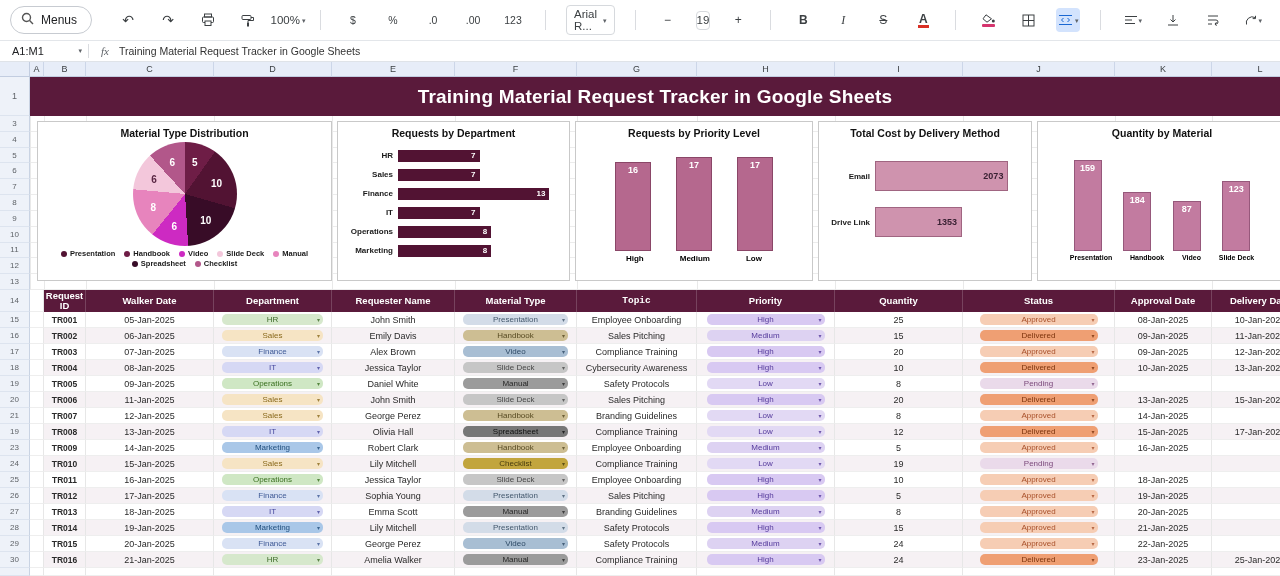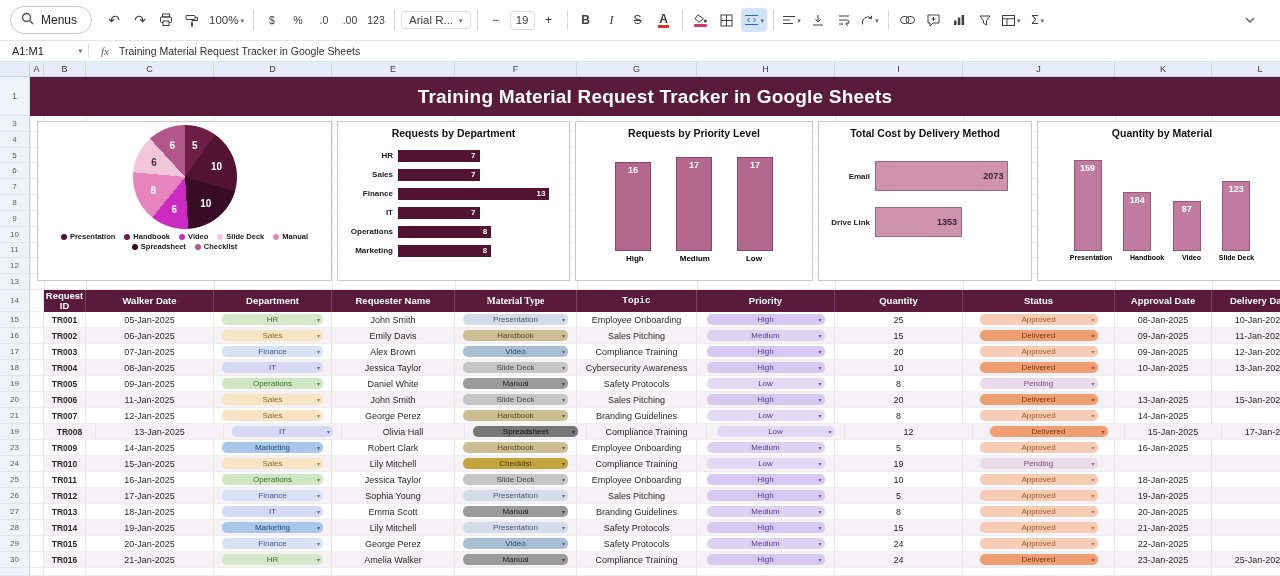--- a/index.html
+++ b/index.html
@@ -1,20 +1,20 @@
 <!DOCTYPE html>
 <html><head>
 <meta charset="utf-8">
 <style>
   *{margin:0;padding:0;box-sizing:border-box}
   html,body{width:1280px;height:576px;overflow:hidden}
   body{font-family:"Liberation Sans",sans-serif;background:#fff;position:relative}
 
   
-  .topbar{height:40px;display:flex;align-items:center;padding:0 18px 0 10px;background:#fff;gap:2px}
+  .topbar{height:40px;display:flex;align-items:center;padding:0 18px 0 10px;background:#fff;gap:16px}
   .pill{display:flex;align-items:center;gap:7px;border:1px solid #c7cbd1;border-radius:16px;padding:4px 14px 4px 10px;margin-right:8px;cursor:pointer}
   .pilltext{font-size:12px;color:#202124}
   .tbtn{min-width:24px;height:24px;padding:0 3px;border-radius:4px;display:flex;align-items:center;justify-content:center;color:#3c4043;font-size:12px;cursor:pointer;background:none;border:none;gap:2px}
   .tbtn svg{display:block}
   .glyph{font-size:14px;line-height:1}
   .tsep{width:1px;height:20px;background:#dadce0;margin:0 4px;flex:0 0 1px}
   .zoomtxt,.fontname{font-size:11.5px;color:#3c4043}
   .caret{font-size:7px;color:#5f6368;line-height:1}
   .fontbox{border:1px solid #d6d9dd;border-radius:4px;padding:2px 7px;display:flex;align-items:center;gap:6px;cursor:pointer}
   .sizebox{border:1px solid #d6d9dd;border-radius:4px;width:25px;height:19px;font-size:11.5px;color:#3c4043;display:flex;align-items:center;justify-content:center}
@@ -326,20 +326,21 @@
       <div class="vgl" style="left: 455px;"></div>
       <div class="vgl" style="left: 577px;"></div>
       <div class="vgl" style="left: 697px;"></div>
       <div class="vgl" style="left: 835px;"></div>
       <div class="vgl" style="left: 963px;"></div>
       <div class="vgl" style="left: 1115px;"></div>
       <div class="vgl" style="left: 1212px;"></div>
     </div>
   <div id="panels">
       <div class="panel" style="left: 37px; width: 295px;">
+        <div class="ptitle">Material Type Distribution</div>
         <div class="piewrap">
           <div class="pie" style="background: conic-gradient(rgb(110, 29, 70) 0deg, rgb(110, 29, 70) 35.2941deg, rgb(82, 19, 51) 35.2941deg, rgb(82, 19, 51) 105.882deg, rgb(56, 12, 39) 105.882deg, rgb(56, 12, 39) 176.471deg, rgb(205, 42, 194) 176.471deg, rgb(205, 42, 194) 218.824deg, rgb(231, 132, 189) 218.824deg, rgb(231, 132, 189) 275.294deg, rgb(243, 199, 219) 275.294deg, rgb(243, 199, 219) 317.647deg, rgb(178, 87, 138) 317.647deg, rgb(178, 87, 138) 360deg);">
             <div class="plabel" style="left: 62.3072px; top: 19.6px; color: rgb(255, 255, 255);">5</div>
             <div class="plabel" style="left: 84.0673px; top: 40.6999px; color: rgb(255, 255, 255);">10</div>
             <div class="plabel" style="left: 73.3154px; top: 78.4887px; color: rgb(255, 255, 255);">10</div>
             <div class="plabel" style="left: 41.6928px; top: 84.4px; color: rgb(255, 255, 255);">6</div>
             <div class="plabel" style="left: 20.6892px; top: 65.2527px; color: rgb(255, 255, 255);">8</div>
             <div class="plabel" style="left: 21.5644px; top: 36.8449px; color: rgb(90, 39, 68);">6</div>
             <div class="plabel" style="left: 39.7178px; top: 20.2959px; color: rgb(255, 255, 255);">6</div>
           </div>
@@ -508,21 +509,21 @@
 </div>
 
 <div id="tableArea">
     <div class="thead">
       <div class="rh">14</div>
       <div class="acell" style="height: 22px;"></div>
       <div class="th" style="width: 42px;">Request ID</div>
       <div class="th" style="width: 128px;">Walker Date</div>
       <div class="th" style="width: 118px;">Department</div>
       <div class="th" style="width: 123px;">Requester Name</div>
-      <div class="th" style="width: 122px; font-family: Liberation Serif, serif;">Material Type</div>
+      <div class="th" style="width: 122px;">Material Type</div>
       <div class="th" style="width: 120px; font-family: Liberation Mono, monospace;">Topic</div>
       <div class="th" style="width: 138px;">Priority</div>
       <div class="th" style="width: 128px;">Quantity</div>
       <div class="th" style="width: 152px;">Status</div>
       <div class="th" style="width: 97px;">Approval Date</div>
       <div class="th" style="width: 97px;">Delivery Date</div>
     </div>
     <div class="drow">
       <div class="rh">15</div>
       <div class="acell"></div>
@@ -764,21 +765,21 @@
           <span class="chiplabel">Approved</span>
           <span class="arr">▾</span>
         </div>
       </div>
       <div class="cell" style="width: 97px;">14-Jan-2025</div>
       <div class="cell" style="width: 97px;"></div>
     </div>
     <div class="drow alt">
       <div class="rh">19</div>
       <div class="acell"></div>
-      <div class="cell cid" style="width: 52px;">TR008</div>
+      <div class="cell cid" style="width: 42px;">TR008</div>
       <div class="cell" style="width: 128px;">13-Jan-2025</div>
       <div class="cell" style="width: 118px;">
         <div class="chip" style="background: rgb(214, 216, 244); color: rgb(69, 71, 156);">
           <span class="chiplabel">IT</span>
           <span class="arr">▾</span>
         </div>
       </div>
       <div class="cell" style="width: 123px;">Olivia Hall</div>
       <div class="cell" style="width: 122px;">
         <div class="chip" style="background: rgb(119, 119, 119); color: rgb(15, 15, 15);">

